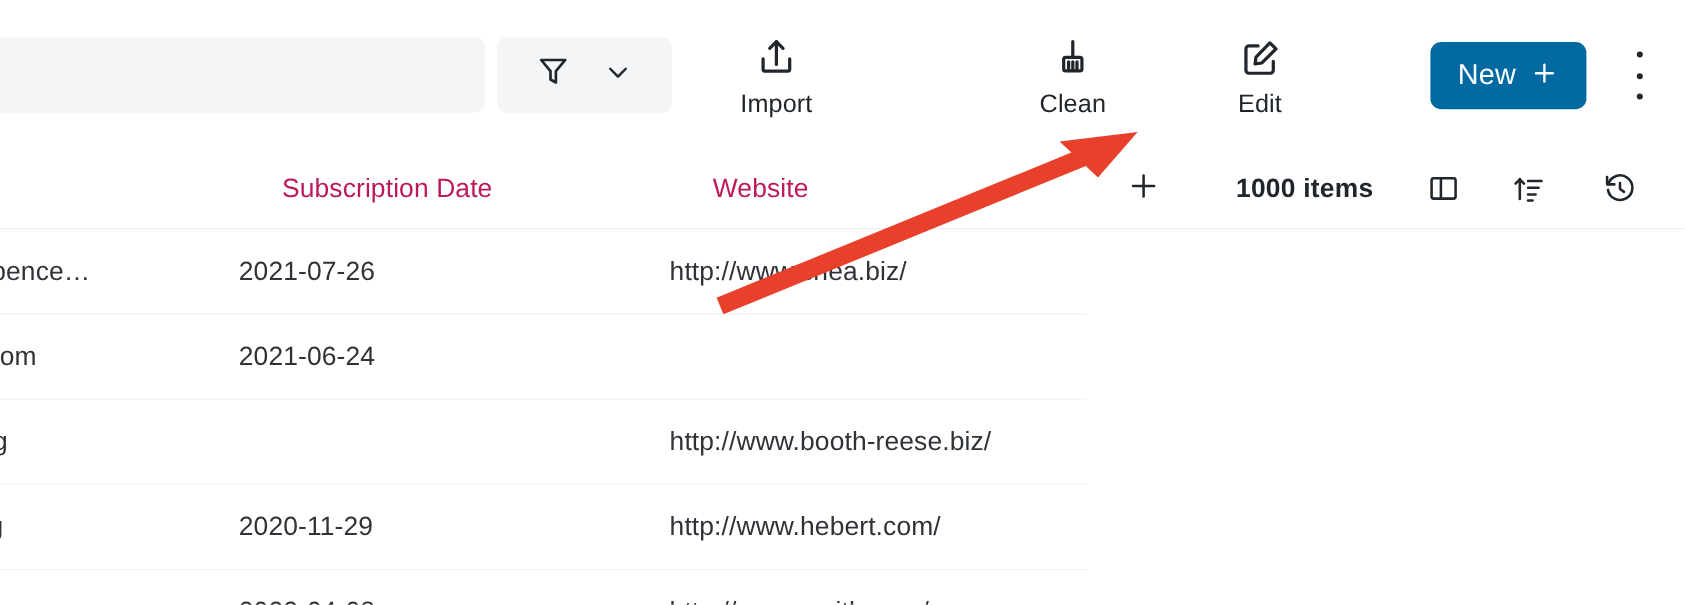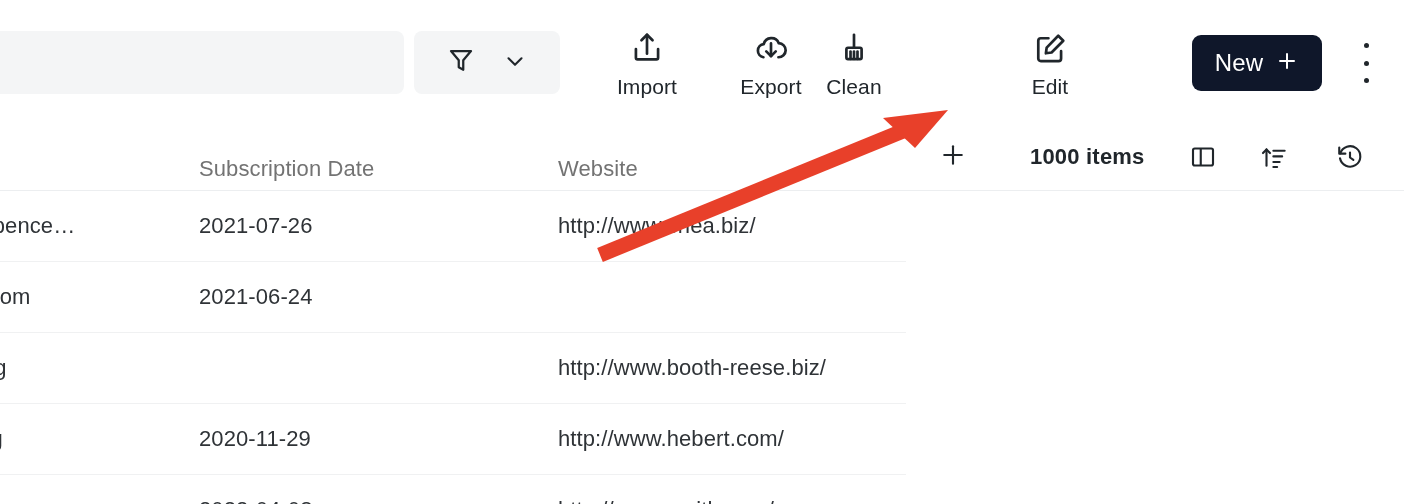--- a/index.html
+++ b/index.html
@@ -86,31 +86,31 @@
   }
   .tool-btn .tool-ico {
     height: 42px;
     display: flex;
     align-items: center;
     justify-content: center;
   }
 
   #btn-import { left: 593px; }
   #btn-export { left: 717px; }
-  #btn-clean  { left: 800px; }
+  #btn-clean  { left: 840px; }
   #btn-enrich { left: 953px; }
   #btn-edit   { left: 996px; }
 
   .new-btn {
     position: absolute;
     left: 1192px;
     top: 35px;
     width: 130px;
     height: 56px;
-    background: #0f172a;
+    background: #0369a1;
     border-radius: 9px;
     display: flex;
     align-items: center;
     justify-content: center;
     gap: 12px;
     cursor: pointer;
   }
   .new-btn .new-label {
     font-size: 24px;
     color: #ffffff;
@@ -147,28 +147,29 @@
     width: 1404px;
     height: 380px;
   }
   .thead {
     position: relative;
     height: 66px;
     border-bottom: 1px solid #eceef0;
   }
   .th {
     position: absolute;
-    top: 12px;
+    top: 0;
     height: 66px;
     display: flex;
     align-items: center;
     font-size: 22px;
-    color: #737373;
+    color: #be185d;
     letter-spacing: 0.1px;
     white-space: nowrap;
+    margin-left: 36px;
   }
   #th-domain { left: -80px; width: 260px; }
   #th-date   { left: 199px; width: 340px; }
   #th-site   { left: 558px; width: 340px; }
 
   .head-tools {
     position: absolute;
     top: 0;
     height: 66px;
     display: flex;
@@ -250,30 +251,20 @@
       <span class="tool-ico">
         <svg width="38" height="38" viewBox="0 0 24 24" fill="none" stroke="#20262b" stroke-width="1.7" stroke-linecap="round" stroke-linejoin="round">
           <path d="M12 15V3"></path>
             <path d="M8.5 6.5L12 3l3.5 3.5"></path>
           <path d="M5 12v5.5a1 1 0 0 0 1 1h12a1 1 0 0 0 1-1V12"></path>
         </svg>
       </span>
       <span class="tool-label">Import</span>
     </div>
 
-    <div class="tool-btn" id="btn-export">
-      <span class="tool-ico">
-        <svg width="38" height="38" viewBox="0 0 24 24" fill="none" stroke="#20262b" stroke-width="1.7" stroke-linecap="round" stroke-linejoin="round">
-          <path d="M7.2 17.2A4.2 4.2 0 0 1 7.4 8.9a5 5 0 0 1 9.5-.6 3.9 3.9 0 0 1 -.2 8.9"></path>
-          <path d="M12 8.5v8"></path>
-            <path d="M9 13.5l3 3 3-3"></path>
-        </svg>
-      </span>
-      <span class="tool-label">Export</span>
-    </div>
 
     <div class="tool-btn" id="btn-clean">
       <span class="tool-ico">
         <svg width="38" height="38" viewBox="0 0 24 24" fill="none" stroke="#20262b" stroke-width="1.7" stroke-linecap="round" stroke-linejoin="round">
           <path d="M12 3v8"></path>
           <rect x="7.2" y="11.2" width="9.6" height="7.2" rx="1"></rect>
           <path d="M9.8 13.6v4.6"></path>
             <path d="M12 13.6v4.6"></path>
             <path d="M14.2 13.6v4.6"></path>
         </svg>

